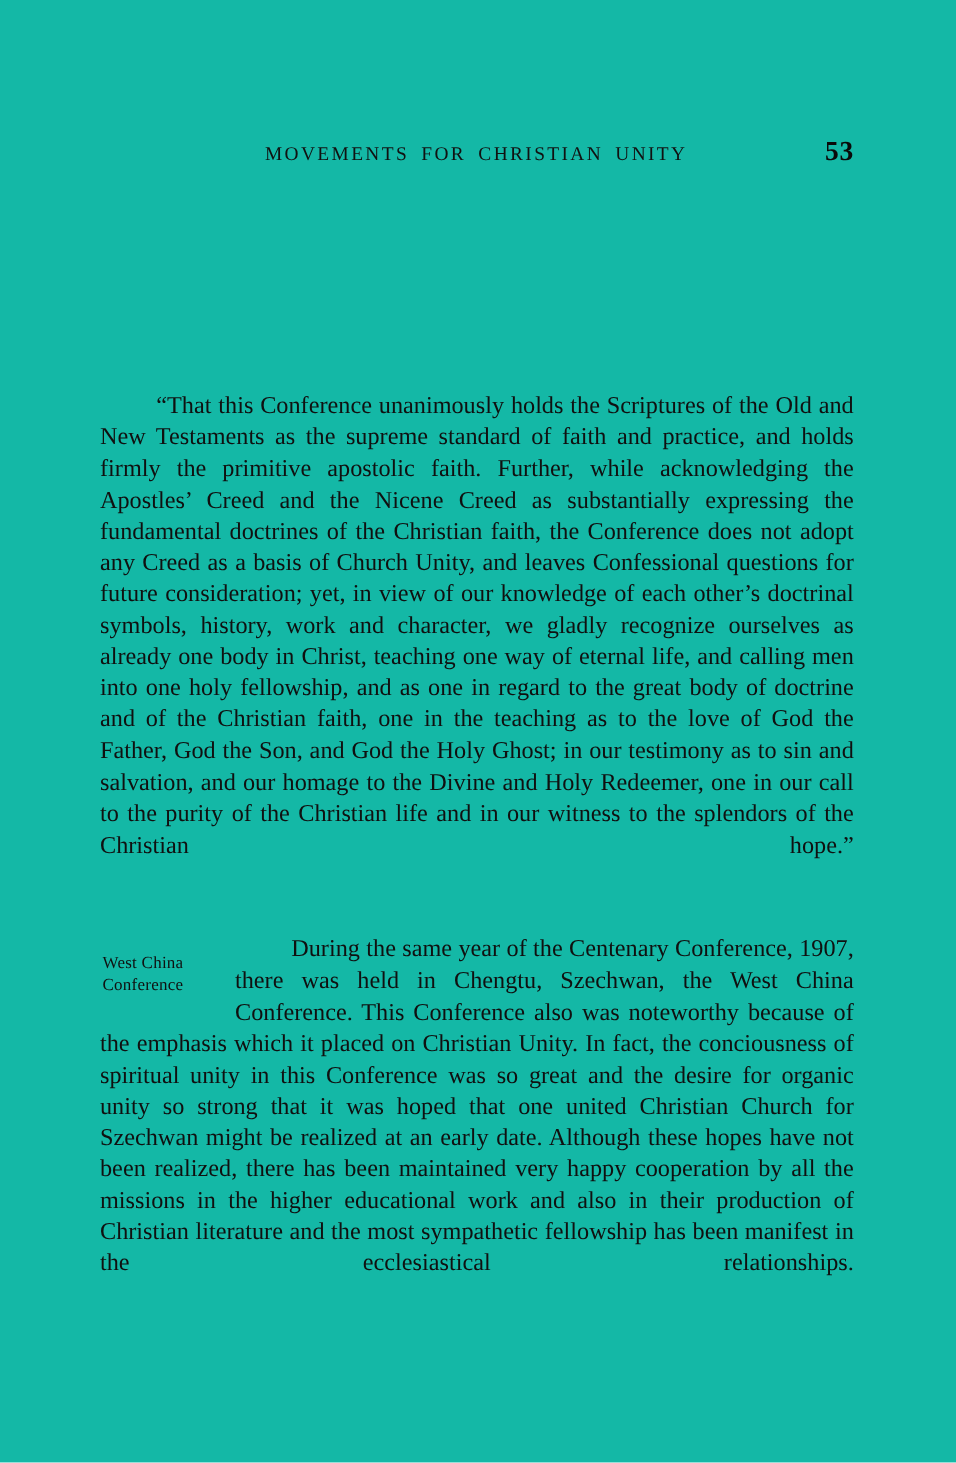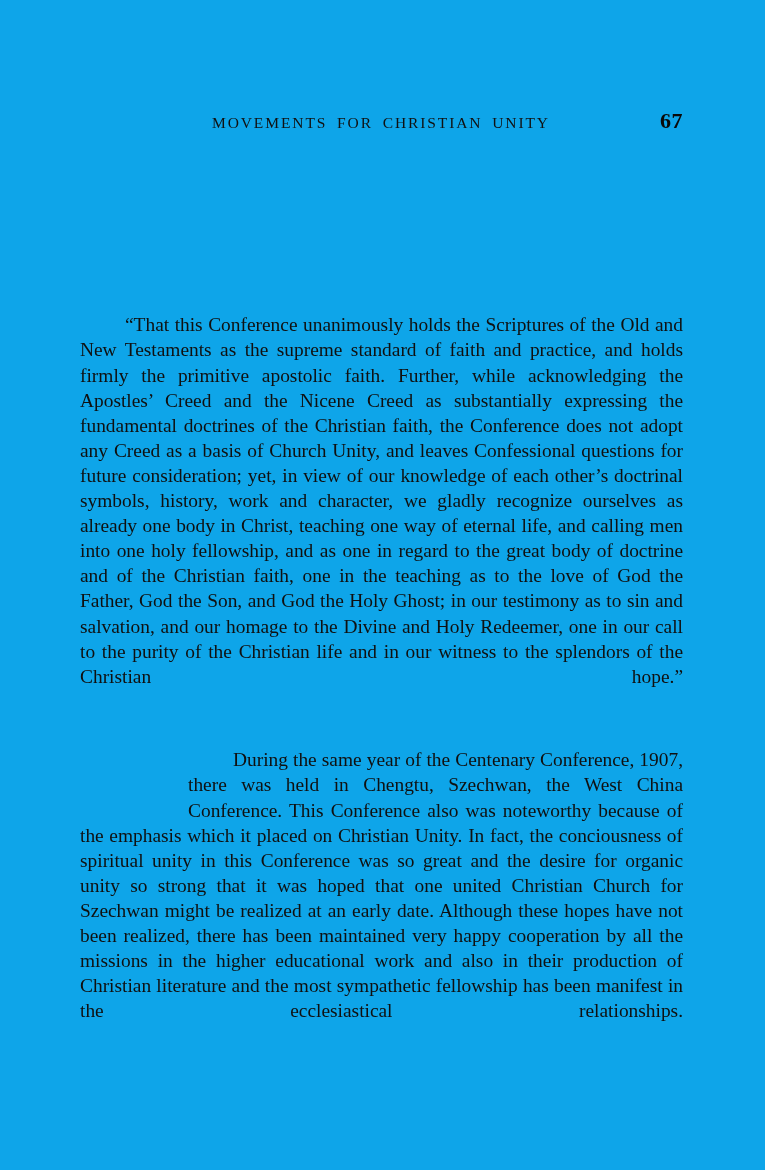--- a/index.html
+++ b/index.html
@@ -7,21 +7,21 @@
     margin: 0;
     padding: 0;
     background: #ffffff;
   }
 
   .page {
     position: relative;
     width: 765px;
     height: 1170px;
     margin: 0 auto;
-    background: #0ea5e9;
+    background: #14b8a6;
     overflow: hidden;
     font-family: "Liberation Serif", "DejaVu Serif", serif;
     color: #0d0d0d;
     -webkit-font-smoothing: none;
   }
 
   
   .running-head {
     position: absolute;
     left: 80px;
@@ -98,22 +98,26 @@
     shape-outside: content-box;
   }
 </style>
 </head>
 <body>
 
 <div class="page">
 
   <div class="running-head">
     <span class="running-head-title">MOVEMENTS FOR CHRISTIAN UNITY</span>
-    <span class="running-head-folio">67</span>
+    <span class="running-head-folio">53</span>
   </div>
 
 
   <p class="textblock indent-first" id="quote-resolution">“That this Conference unanimously holds the Scriptures of the Old and New Testaments as the supreme standard of faith and practice, and holds firmly the primitive apostolic faith.  Further, while acknowledging the Apostles’ Creed and the Nicene Creed as substantially expressing the fundamental doctrines of the Christian faith, the Conference does not adopt any Creed as a basis of Church Unity, and leaves Confessional questions for future consideration; yet, in view of our knowledge of each other’s doctrinal symbols, history, work and character, we gladly recognize ourselves as already one body in Christ, teaching one way of eternal life, and calling men into one holy fellowship, and as one in regard to the great body of doctrine and of the Christian faith, one in the teaching as to the love of God the Father, God the Son, and God the Holy Ghost; in our testimony as to sin and salvation, and our homage to the Divine and Holy Redeemer, one in our call to the purity of the Christian life and in our witness to the splendors of the Christian hope.”</p>
 
+  <div class="sidenote">
+    <div>West China</div>
+    <div>Conference</div>
+  </div>
 
   <p class="textblock indent-first" id="para-westchina"><span class="note-gutter"></span><span>During the same year of the Centenary Conference, 1907, there was held in Chengtu, Szechwan, the West China Conference.  This Conference also was noteworthy because of the emphasis which it placed on Christian Unity.  In fact, the conciousness of spiritual unity in this Conference was so great and the desire for organic unity so strong that it was hoped that one united Christian Church for Szechwan might be realized at an early date.  Although these hopes have not been realized, there has been maintained very happy cooperation by all the missions in the higher educational work and also in their production of Christian literature and the most sympathetic fellowship has been manifest in the ecclesiastical relationships.</span></p>
 
 </div>
 
 </body></html>

